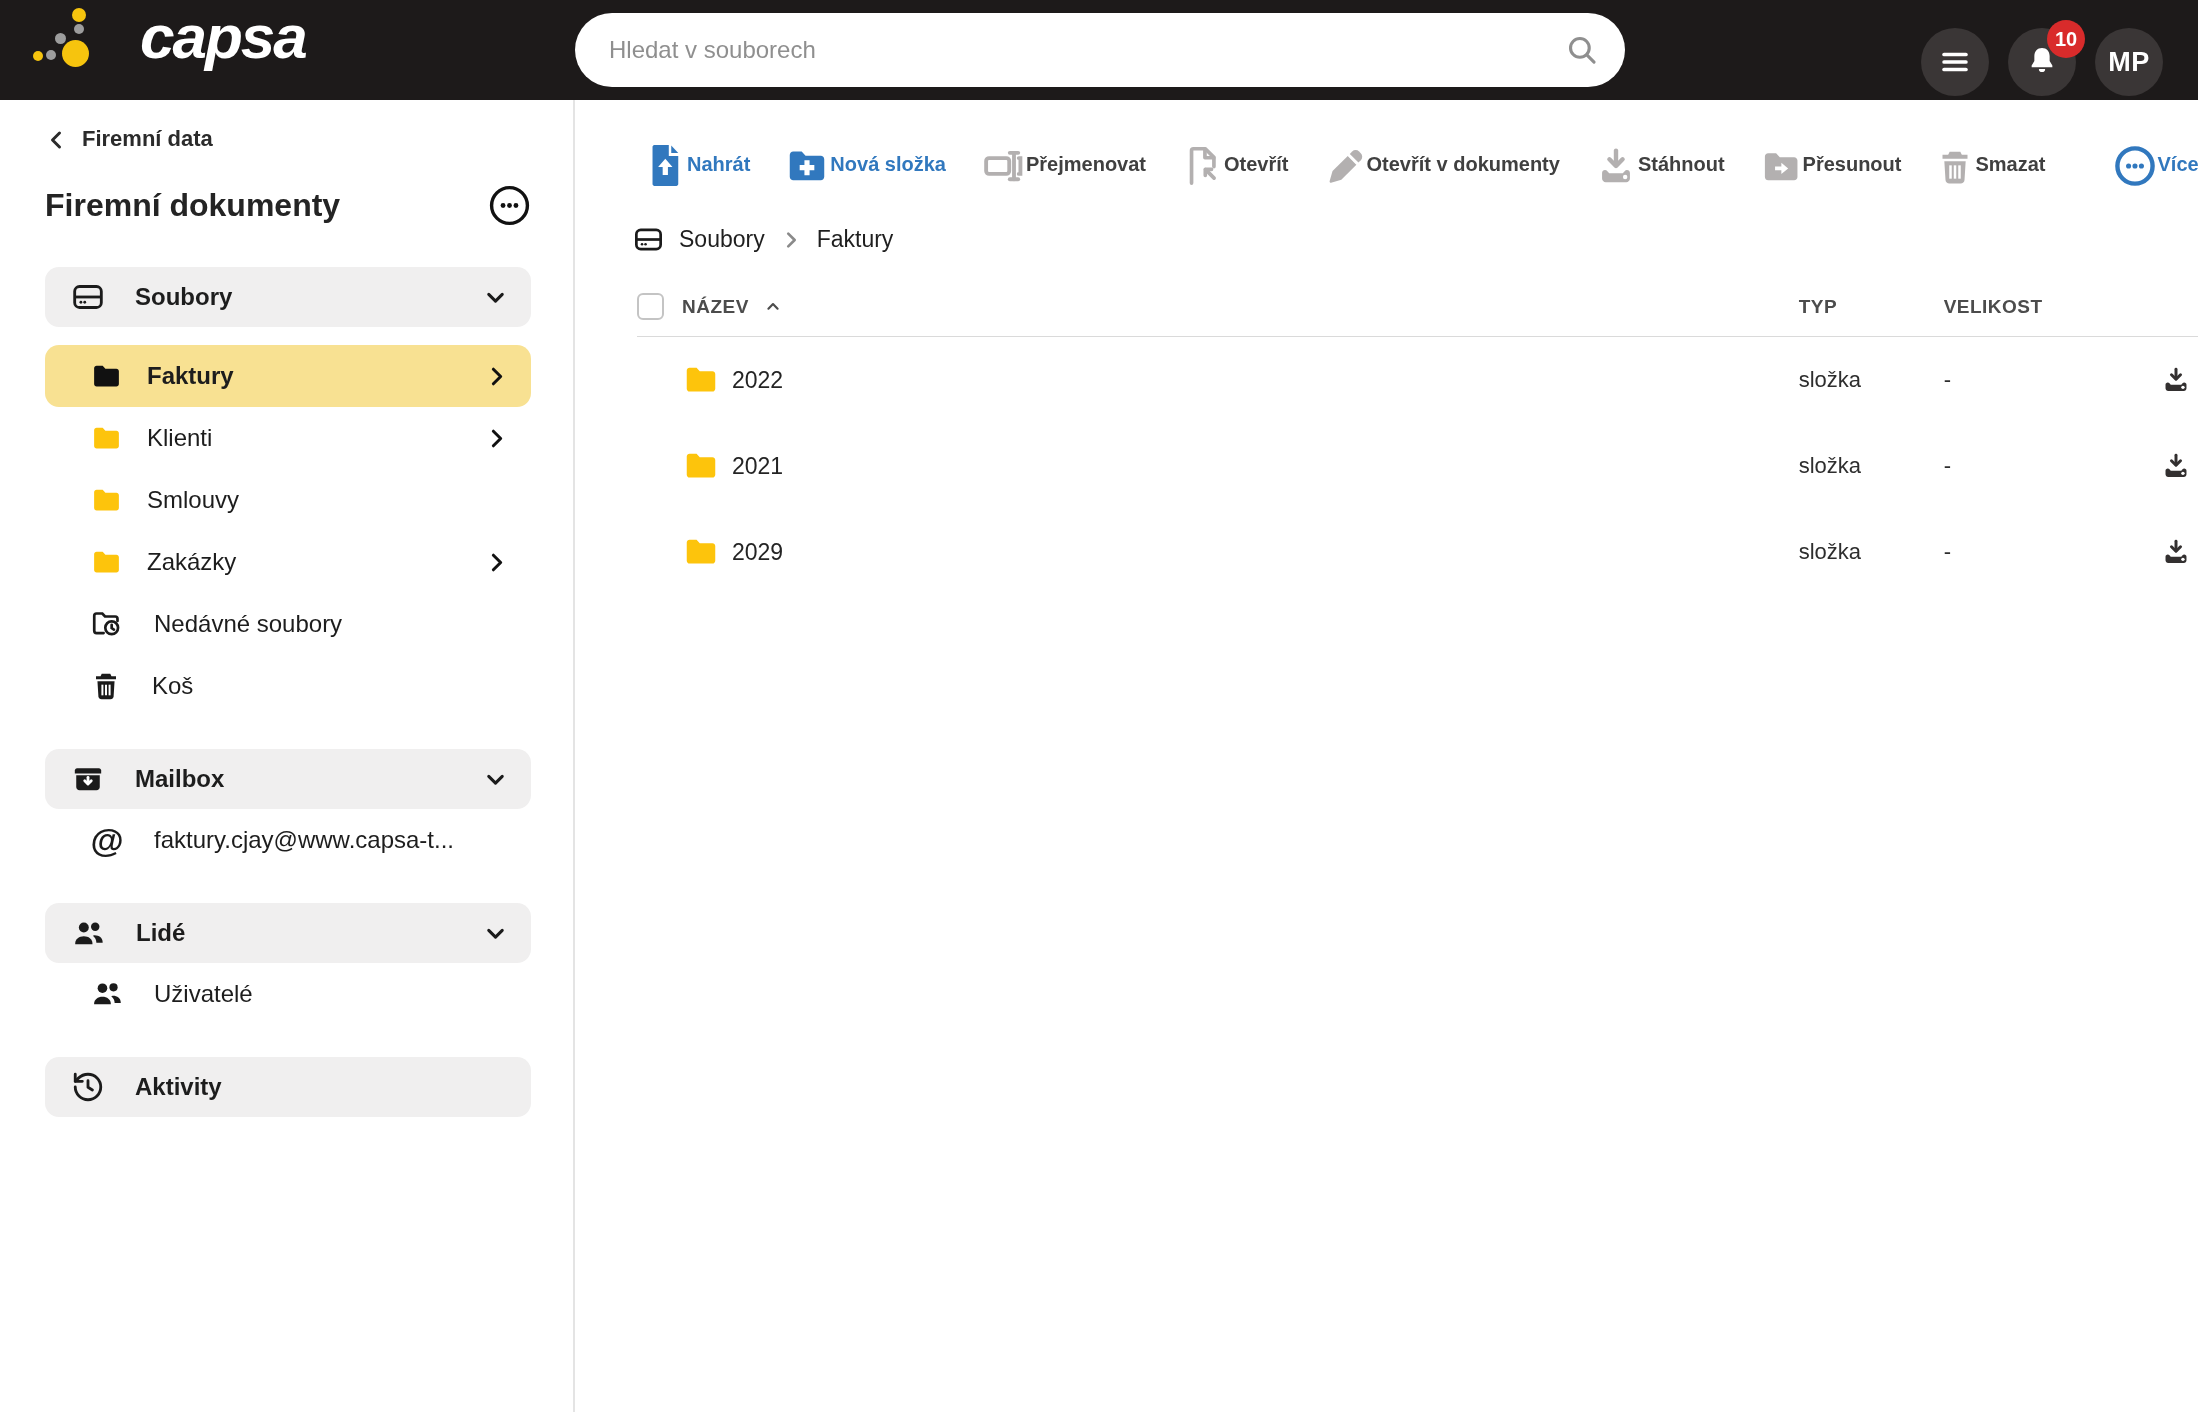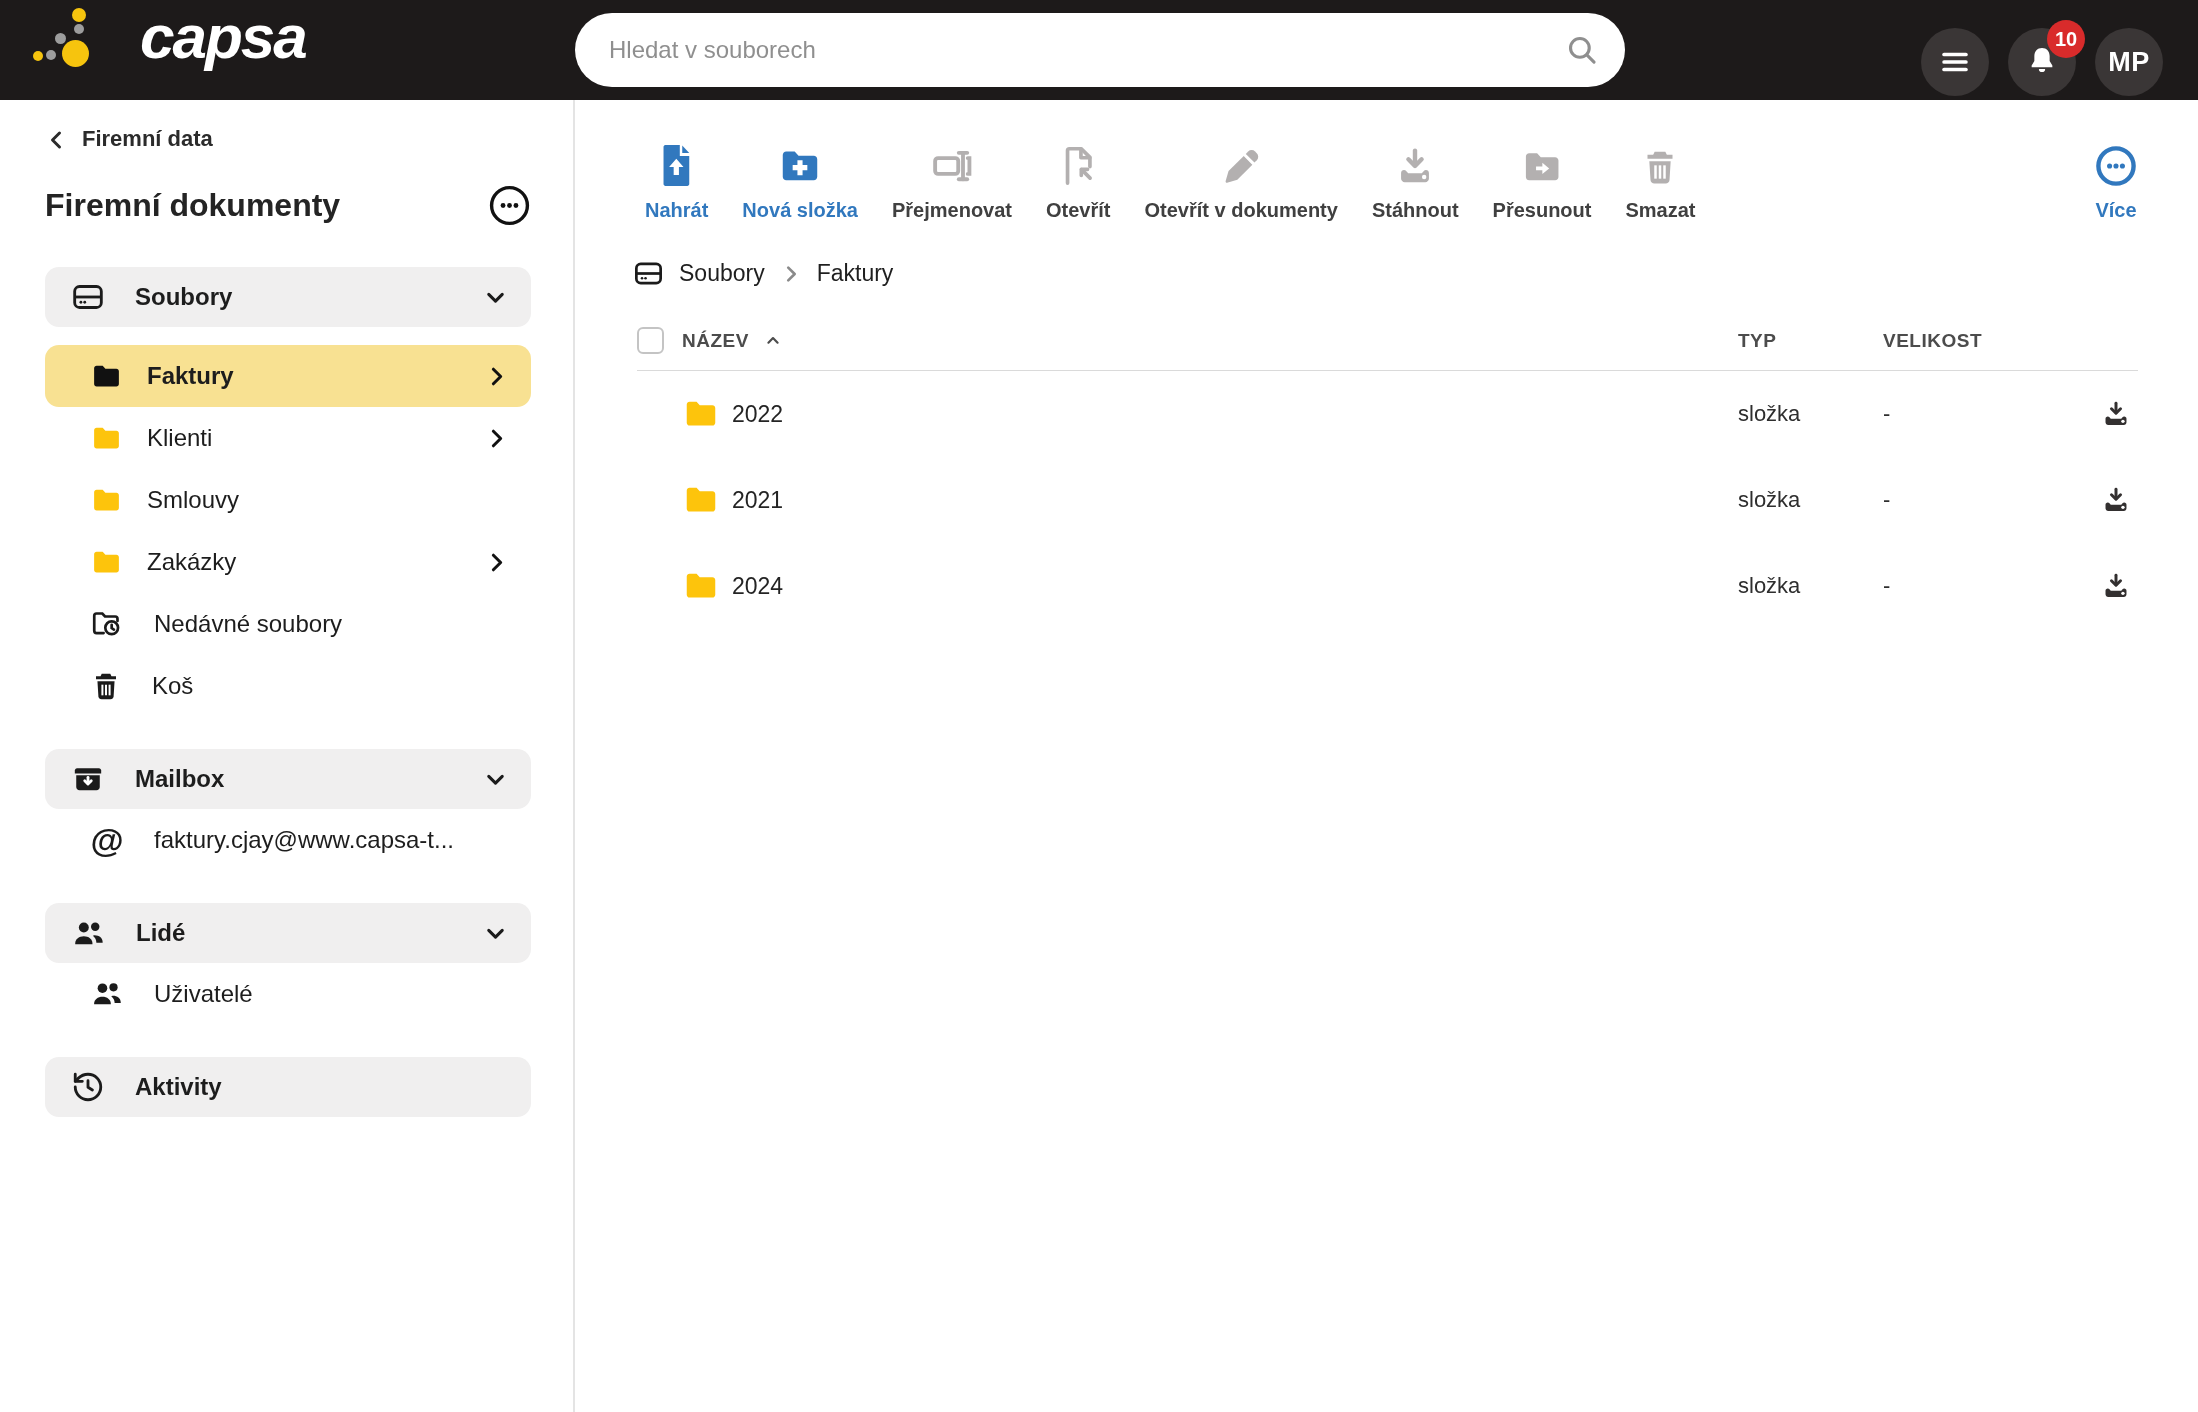--- a/index.html
+++ b/index.html
@@ -41,21 +41,21 @@
   .item .lbl { font-size:24px; color:#1d1d1d; margin-left:24px; }
   .item.wide .lbl { margin-left:30px; }
   .item.active { background:#f8e192; border-radius:14px; }
   .item.active .lbl { font-weight:700; }
   .chev-end { margin-left:auto; display:flex; }
   .mt18 { margin-top:18px; } .mt32 { margin-top:32px; }
   .at-glyph { font-size:34px; font-weight:700; color:#1b1b1b; width:34px; text-align:center; line-height:1; }
 
   
   .toolbar { margin:40px 60px 0 70px; display:flex; column-gap:34px; align-items:flex-start; }
-  .tbtn { display:flex; flex-direction:column; align-items:center; row-gap:11px; background:none; border:none; padding:0; cursor:pointer; font-family:inherit; }
+  .tbtn { display:flex; flex-direction:row; align-items:center; row-gap:11px; background:none; border:none; padding:0; cursor:pointer; font-family:inherit; }
   .ticon { height:48px; display:flex; align-items:flex-end; }
   .tlbl { font-size:20px; font-weight:700; white-space:nowrap; }
   .blue { color:#3178be; } .disabled { color:#404040; }
   .flex-spacer { flex:1; }
 
   
   .breadcrumb { margin:36px 60px 0 58px; display:flex; align-items:center; gap:15px; font-size:23px; color:#1f1f1f; }
   .crumb { cursor:pointer; }
 
   
@@ -477,21 +477,21 @@
           </button>
         </span>
       </div>
 
       <div class="trow">
         <span class="col-cb"></span>
         <span class="col-name">
           <svg width="38" height="38" viewBox="0 0 24 24">
             <path fill="#fdc40c" d="M3 6c0-1 .8-1.8 1.8-1.8h4.4l2 2.2h8c1 0 1.8.8 1.8 1.8v9.3c0 1-.8 1.8-1.8 1.8H4.8c-1 0-1.8-.8-1.8-1.8z"></path>
           </svg>
-          <span class="fname">2024</span>
+          <span class="fname">2029</span>
         </span>
         <span class="col-type">složka</span>
         <span class="col-size">-</span>
         <span class="col-act">
           <button class="dl-btn">
             <svg width="34" height="34" viewBox="0 0 24 24">
               <g stroke="#333030" stroke-width="2.1" fill="none" stroke-linecap="round" stroke-linejoin="round">
                   <path d="M12 4.4v6.8"></path>
                   <path d="M8.8 8.3l3.2 3.2 3.2-3.2"></path>
                 </g>

